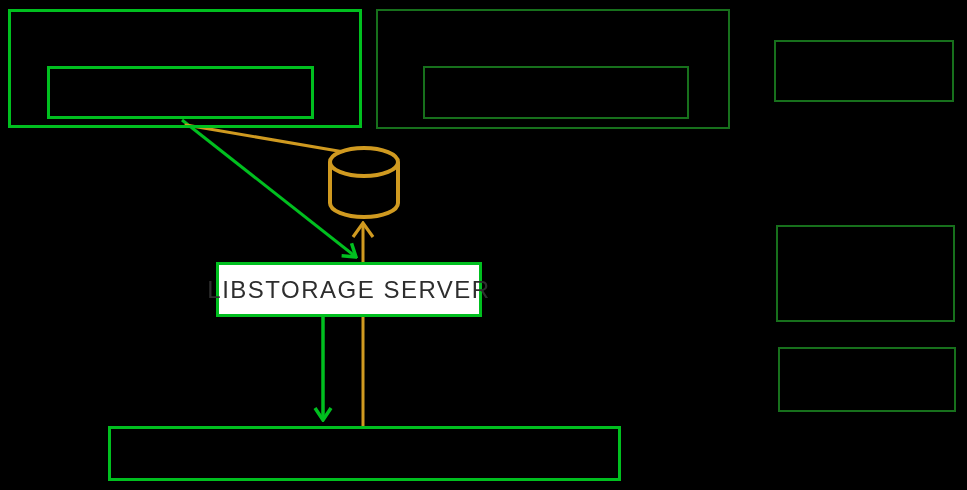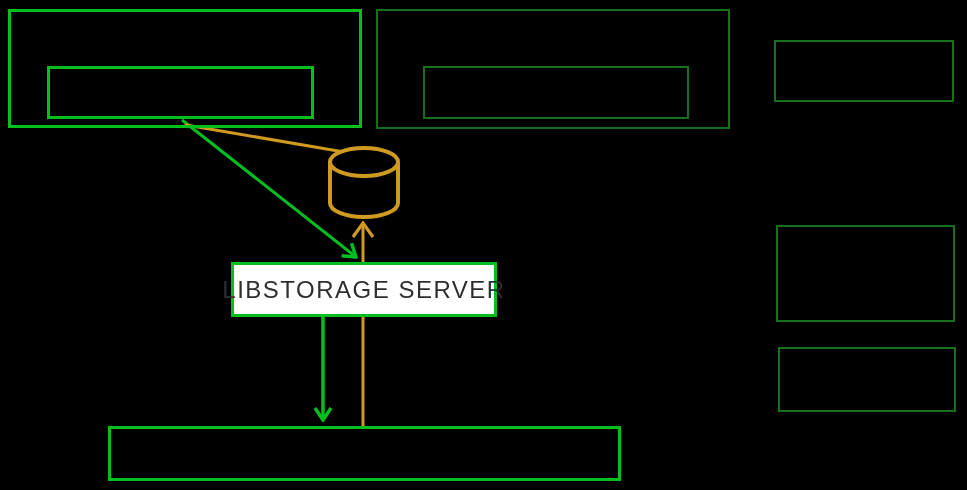--- a/index.html
+++ b/index.html
@@ -9,21 +9,21 @@
     background:#000;
     overflow:hidden;
     font-family:"Liberation Sans", sans-serif;
   }
   .stage svg.wires{position:absolute;left:0;top:0;z-index:1;}
   .dbox{position:absolute;box-sizing:border-box;background:transparent;}
   .bright{border:3px solid #00bf1f;z-index:2;}
   .dark{border:2px solid #17701c;z-index:2;}
   .server-box{
     position:absolute;box-sizing:border-box;
-    left:231px;top:262px;width:266px;height:55px;
+    left:216px;top:262px;width:266px;height:55px;
     background:#ffffff;border:3px solid #00bf1f;
     display:flex;align-items:center;justify-content:center;
     z-index:3;
   }
   .server-box .label{
     color:#2e2e2e;
     font-size:24px;
     font-weight:300;
     letter-spacing:1.5px;
     white-space:nowrap;

